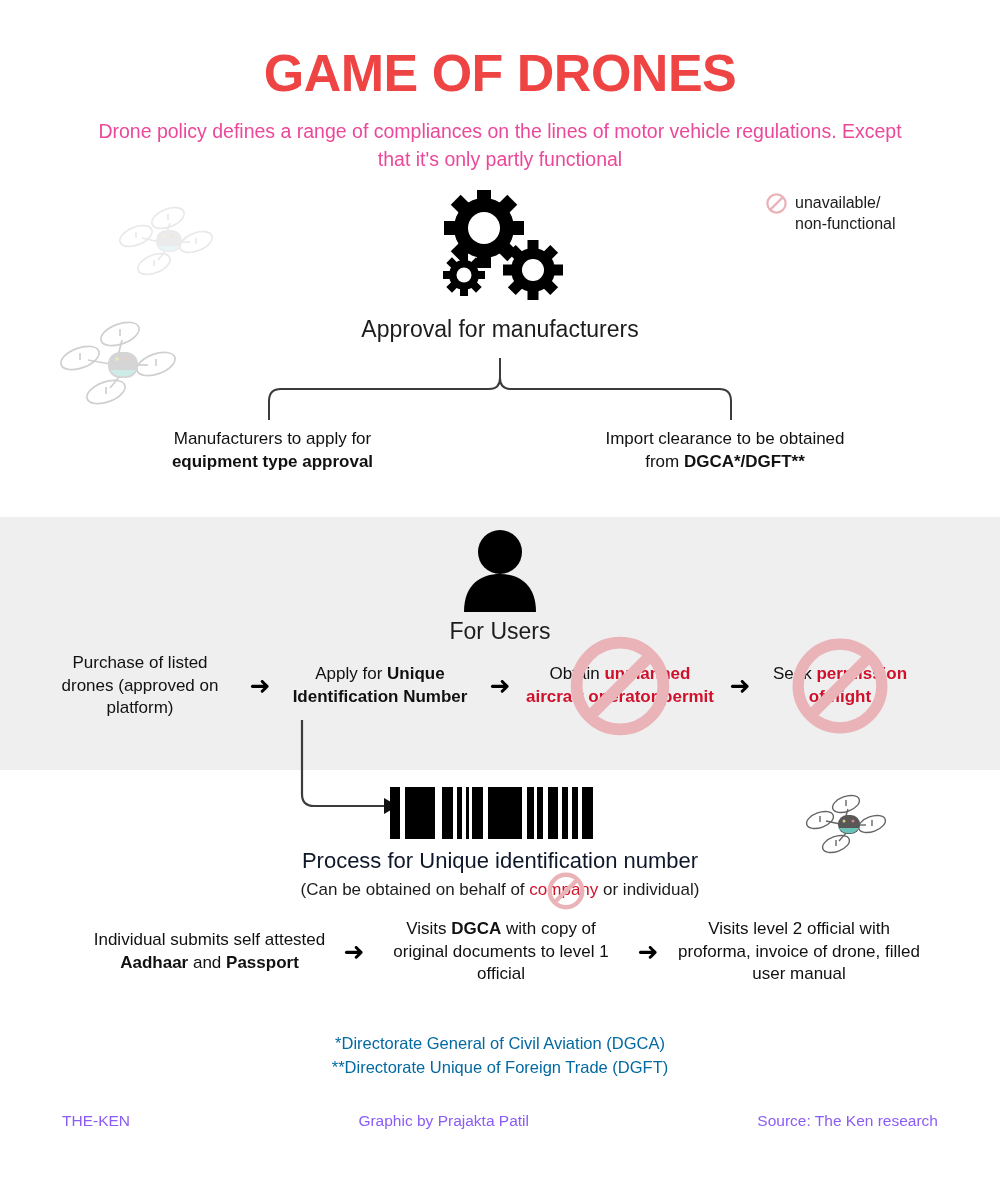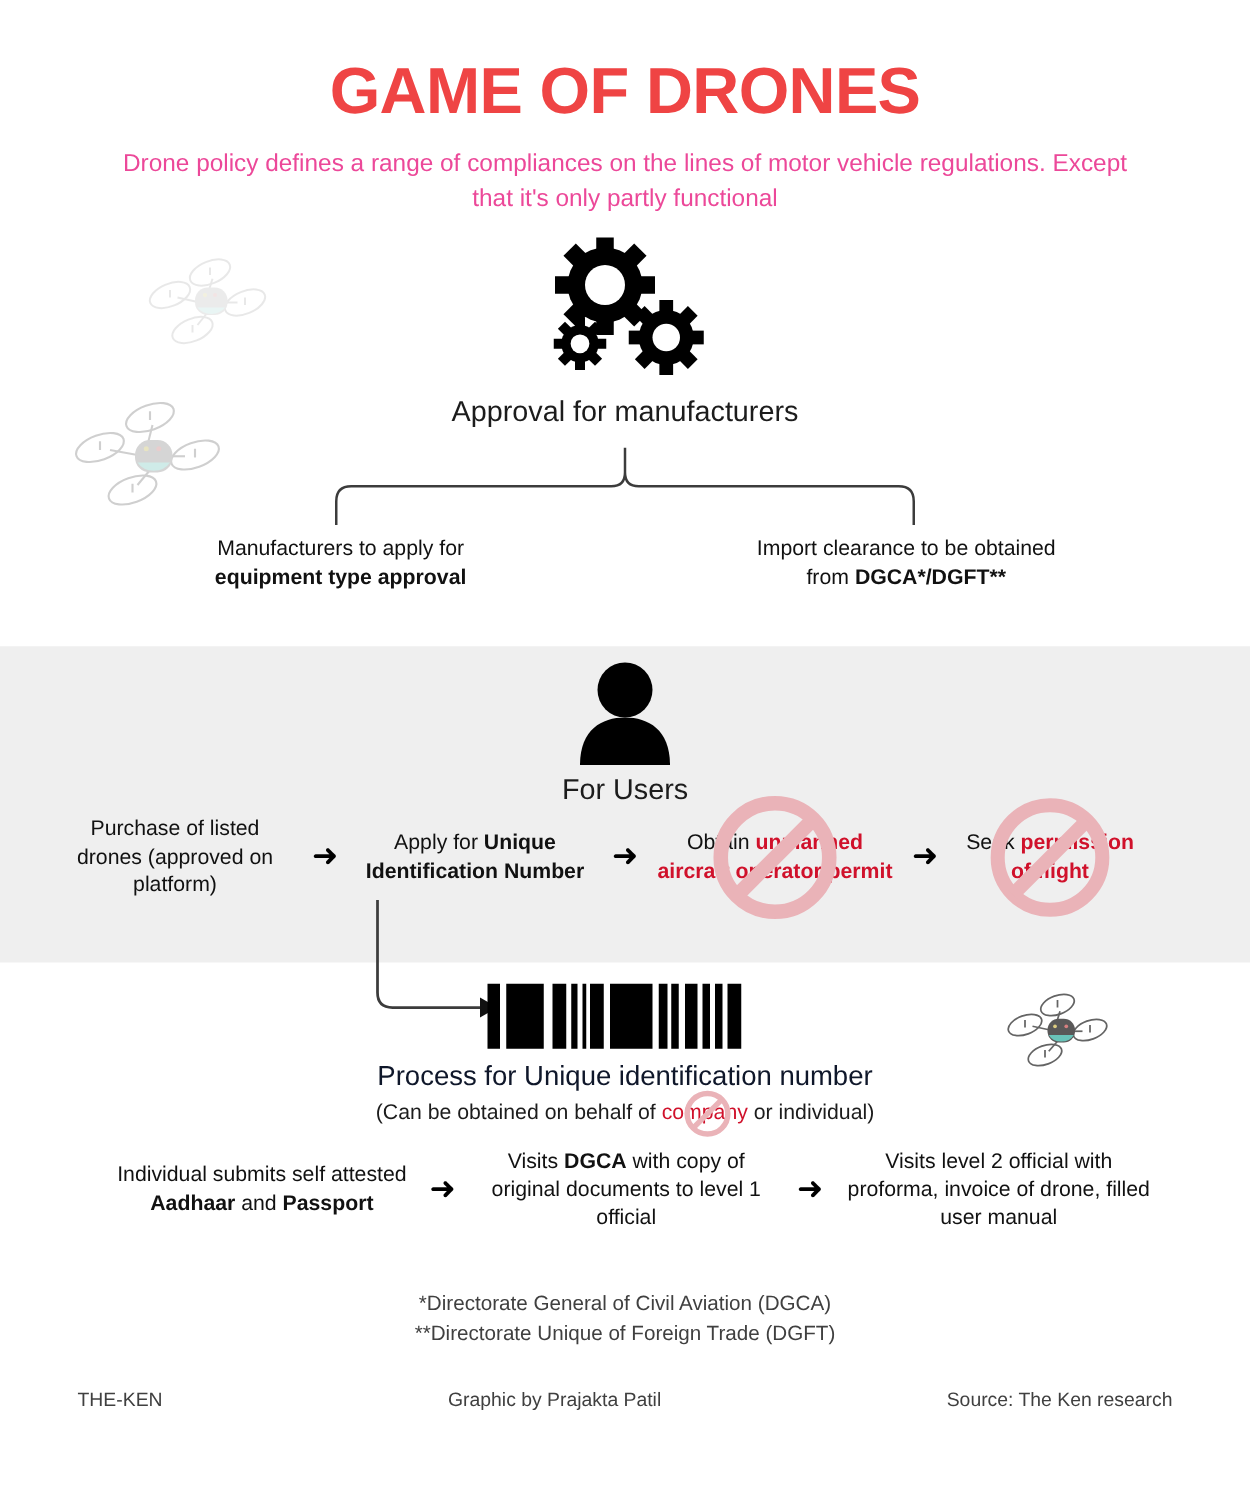--- a/index.html
+++ b/index.html
@@ -53,39 +53,49 @@
   .red{color:#d0112b;font-weight:bold;}
   .redplain{color:#d0112b;}
 
   
   .barcode{position:absolute;display:flex;align-items:stretch;}
   .barcode i{display:block;background:#000;height:100%;}
 
   
   .footnotes{
     position:absolute;left:0;top:1032px;width:1000px;text-align:center;
-    font-size:16.5px;line-height:1.45;color:#404040;
+    font-size:16.5px;line-height:1.45;color:#0369a1;
   }
   .footer{
     position:absolute;left:0;top:1112px;width:1000px;
     display:flex;justify-content:space-between;padding:0 62px;
-    box-sizing:border-box;font-size:15.5px;color:#404040;
+    box-sizing:border-box;font-size:15.5px;color:#8b5cf6;
   }
 
   .drone{position:absolute;}
   .overlay-ne{position:absolute;pointer-events:none;}
 </style>
 </head>
 <body>
 
 <div class="canvas">
 
   <div class="title">GAME OF DRONES</div>
   <div class="subtitle">Drone policy defines a range of compliances on the lines of motor vehicle regulations. Except that it's only partly functional</div>
 
+  <div class="legend">
+    <svg class="noentry" width="23" height="23" viewBox="0 0 24 24">
+      <circle cx="12" cy="12" r="9.5" fill="none" stroke="#eab3b8" stroke-width="2.4"></circle>
+      <line x1="5.6" y1="18.4" x2="18.4" y2="5.6" stroke="#eab3b8" stroke-width="2.4"></line>
+    </svg>
+    <div class="legend-text">
+      <div>unavailable/</div>
+      <div>non-functional</div>
+    </div>
+  </div>
 
   <svg class="drone" style="left:108px;top:196px;" width="112" height="86" viewBox="0 0 112 86" opacity="0.22">
     <g stroke="#9a9a9a" stroke-width="1.6" fill="none">
       <ellipse cx="28" cy="40" rx="17" ry="9" transform="rotate(-22 28 40)"></ellipse>
       <ellipse cx="60" cy="22" rx="17" ry="9" transform="rotate(-22 60 22)"></ellipse>
       <ellipse cx="88" cy="46" rx="17" ry="9" transform="rotate(-22 88 46)"></ellipse>
       <ellipse cx="46" cy="68" rx="17" ry="9" transform="rotate(-22 46 68)"></ellipse>
       <line x1="34" y1="42" x2="52" y2="46"></line>
         <line x1="62" y1="27" x2="58" y2="40"></line>
       <line x1="82" y1="46" x2="68" y2="46"></line>

